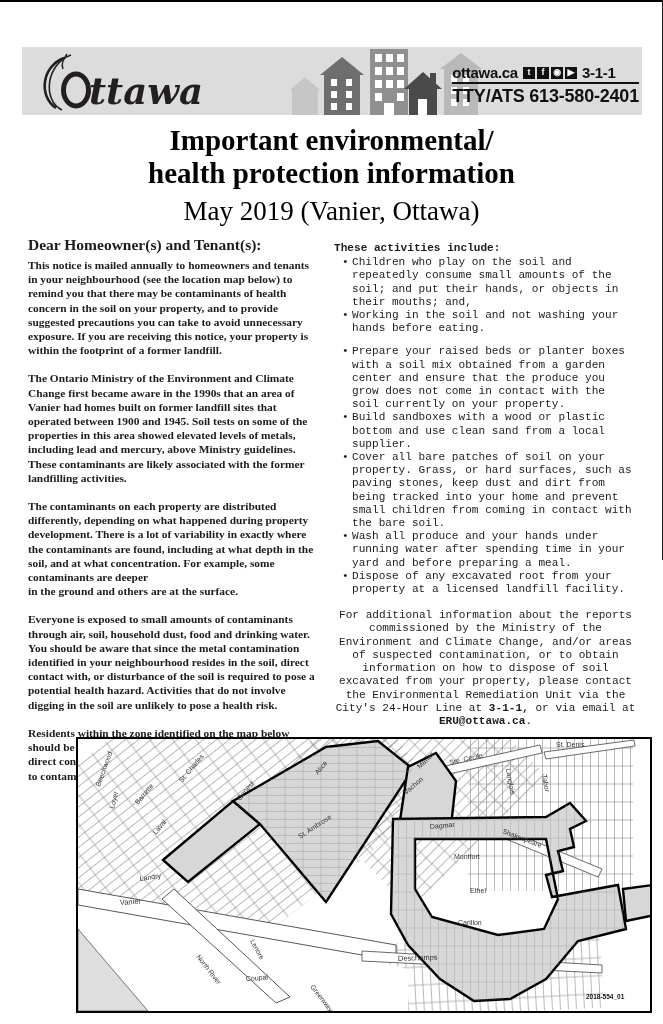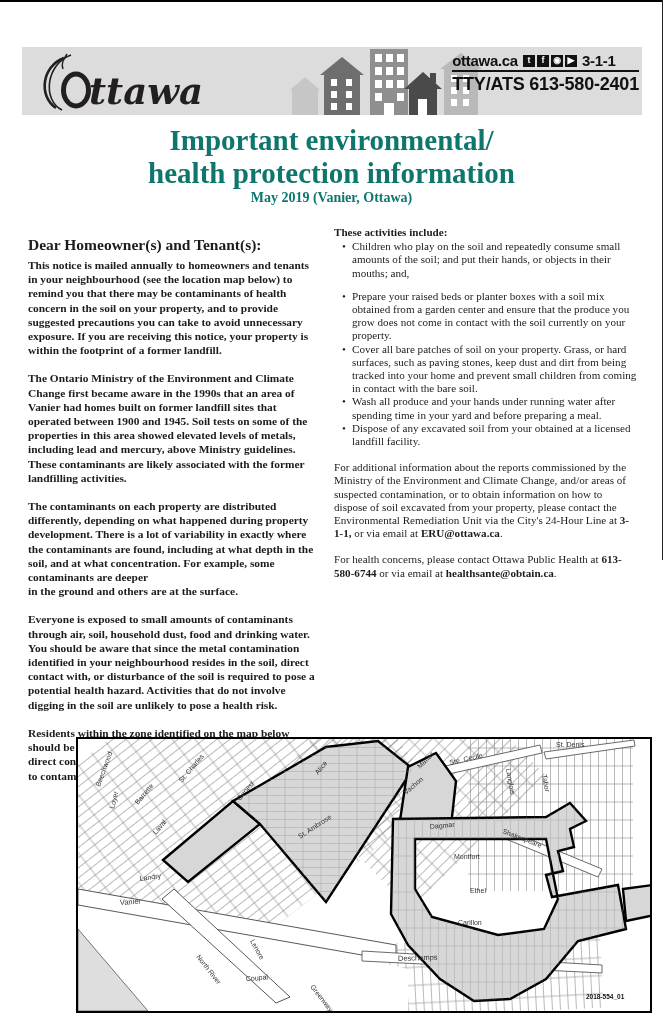--- a/index.html
+++ b/index.html
@@ -5,46 +5,46 @@
   html,body{margin:0;padding:0;}
   body{width:663px;height:1024px;position:relative;background:#fff;overflow:hidden;
        font-family:"Liberation Serif",serif;color:#1c1c1c;}
   .topline{position:absolute;top:0;left:0;width:663px;height:2px;background:#000;}
   .rightline{position:absolute;top:0;right:0;width:1px;height:560px;background:#222;}
 
   
   .band{position:absolute;left:22px;top:47px;width:620px;height:68px;background:#dcdcdc;}
   .logo{position:absolute;left:34px;top:52px;}
   .bldgs{position:absolute;left:290px;top:47px;}
-  .contact{position:absolute;right:24px;top:52px;text-align:right;
+  .contact{position:absolute;right:24px;top:64px;text-align:right;
            font-family:"Liberation Sans",sans-serif;font-weight:700;color:#111;}
   .contact .l1{font-size:15px;letter-spacing:-0.3px;border-bottom:2.5px solid #111;
                padding-bottom:1px;display:flex;align-items:center;gap:3px;}
   .contact .l2{font-size:18px;letter-spacing:-0.2px;margin-top:2px;}
   .sicons{display:inline-flex;gap:2px;margin:0 2px;}
   .sq{width:12px;height:12px;background:#111;color:#fff;display:inline-flex;
       align-items:center;justify-content:center;font-size:9px;line-height:1;
       font-family:"Liberation Sans",sans-serif;font-weight:700;}
 
   
-  .title{position:absolute;left:0;top:124px;width:663px;text-align:center;color:#0f766e;}
+  .title{position:absolute;left:0;top:124px;width:663px;text-align:center;color:#000000;}
   .title .t1{font-size:29px;font-weight:700;line-height:33px;}
-  .title .t2{font-size:14px;font-weight:700;}
+  .title .t2{font-size:27px;font-weight:400;margin-top:6px;}
 
   
   .colL{position:absolute;left:28px;top:236px;width:293px;}
-  .colR{position:absolute;left:334px;top:226px;width:303px;}
+  .colR{position:absolute;left:334px;top:242px;width:303px;font-family:Liberation Mono, monospace;}
   .colL .salut{font-size:15.5px;font-weight:700;margin:0 0 4px 0;}
   .colL p{font-size:11.4px;line-height:14.2px;margin:0 0 14px 0;white-space:pre-line;font-weight:bold;}
   .colR{font-size:11.1px;line-height:13.2px;}
   .colR .bh{font-weight:700;margin:0 0 1px 0;}
   .colR ul{list-style:none;margin:0 0 10px 0;padding:0 0 0 8px;}
   .colR li{padding-left:10px;position:relative;margin:0;}
   .colR li::before{content:"•";position:absolute;left:0;top:0;}
-  .colR .para{margin:13px 0 0 0;}
+  .colR .para{margin:13px 0 0 0;text-align:center;}
   .b{font-weight:700;}
 
   
   .mapbox{position:absolute;left:76px;top:737px;width:572px;height:272px;
           border:2px solid #000;background:#fff;}
   .mapbox svg{display:block;}
   .st{font-family:"Liberation Sans",sans-serif;font-size:7px;fill:#333;}
   .stbig{font-family:"Liberation Sans",sans-serif;font-size:7.5px;fill:#333;}
   .fig{font-family:"Liberation Sans",sans-serif;font-size:6.5px;fill:#111;font-weight:700;}
   .logo text{font-style:italic;font-weight:700;}
@@ -145,26 +145,28 @@
 in the ground and others are at the surface.</p>
   <p>Everyone is exposed to small amounts of contaminants through air, soil, household dust, food and drinking water. You should be aware that since the metal contamination identified in your neighbourhood resides in the soil, direct contact with, or disturbance of the soil is required to pose a potential health hazard. Activities that do not involve digging in the soil are unlikely to pose a health risk.</p>
   <p>Residents within the zone identified on the map below should be aware that some activities that involve repeated, direct contact with the soil could elevate the risk of exposure
 to contaminants.</p>
 </div>
 
 <div class="colR">
   <div class="bh">These activities include:</div>
   <ul>
     <li>Children who play on the soil and repeatedly consume small amounts of the soil; and put their hands, or objects in their mouths; and,</li>
+    <li>Working in the soil and not washing your hands before eating.</li>
   </ul>
   <ul>
     <li>Prepare your raised beds or planter boxes with a soil mix obtained from a garden center and ensure that the produce you grow does not come in contact with the soil currently on your property.</li>
+    <li>Build sandboxes with a wood or plastic bottom and use clean sand from a local supplier.</li>
     <li>Cover all bare patches of soil on your property. Grass, or hard surfaces, such as paving stones, keep dust and dirt from being tracked into your home and prevent small children from coming in contact with the bare soil.</li>
     <li>Wash all produce and your hands under running water after spending time in your yard and before preparing a meal.</li>
-    <li>Dispose of any excavated soil from your obtained at a licensed landfill facility.</li>
+    <li>Dispose of any excavated root from your property at a licensed landfill facility.</li>
   </ul>
   <div class="para"><span>For additional information about the reports commissioned by the Ministry of the Environment and Climate Change, and/or areas of suspected contamination, or to obtain information on how to dispose of soil excavated from your property, please contact the Environmental Remediation Unit via the City's 24-Hour Line at </span><span class="b">3-1-1,</span><span> or via email  at </span><span class="b">ERU@ottawa.ca</span><span>.</span></div>
   <div class="para"><span>For health concerns, please contact Ottawa Public Health at </span><span class="b">613-580-6744</span><span> or via email at </span><span class="b">healthsante@obtain.ca</span><span>.</span></div>
 </div>
 
 <div class="mapbox">
   <svg width="572" height="272" viewBox="0 0 572 272">
     <defs>
       <clipPath id="mapclip">
           <rect x="0" y="0" width="572" height="272"></rect>

